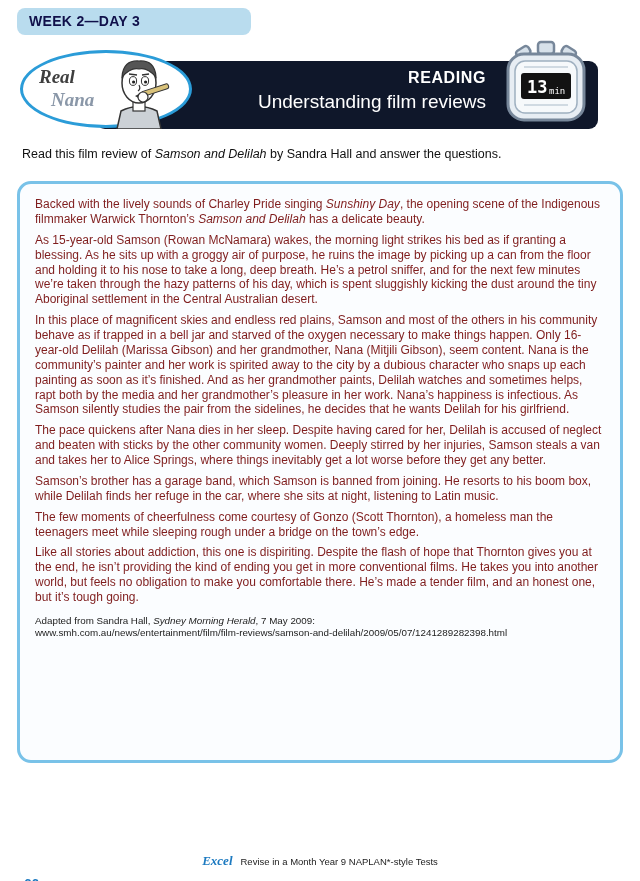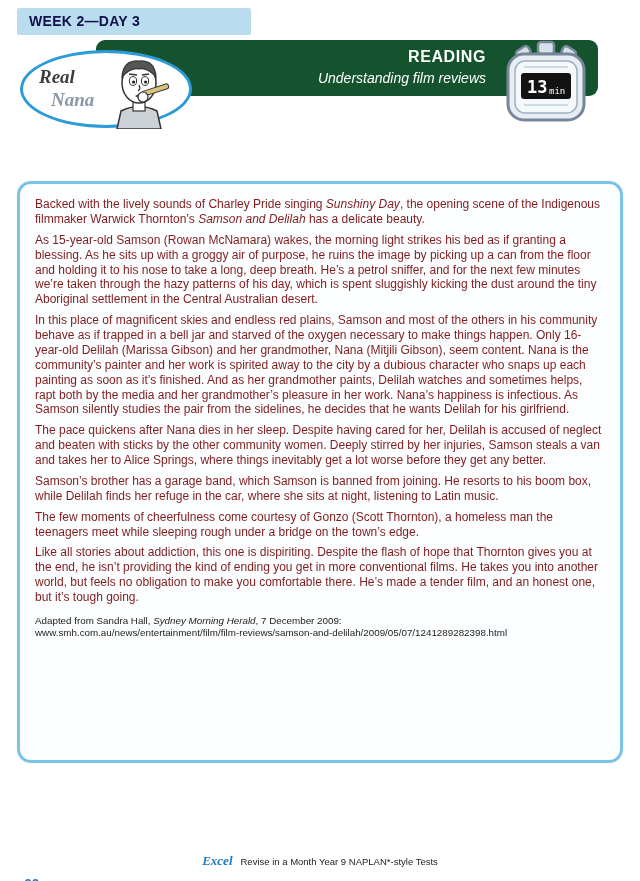--- a/index.html
+++ b/index.html
@@ -8,31 +8,31 @@
   .page {
     position:relative; width:640px; height:881px; margin:0 auto;
     background:#ffffff; overflow:hidden;
   }
   .it { font-style:italic; }
 
   
   .week-banner {
     position:absolute; left:17px; top:8px; width:234px; height:27px;
     background:#b9dcee; color:#10104a; font-weight:bold; font-size:14px;
-    line-height:27px; padding-left:12px; letter-spacing:.3px; border-radius:2px;
+    line-height:27px; padding-left:12px; letter-spacing:.3px; border-radius:8px;
   }
 
   
   .blue-banner {
-    position:absolute; left:96px; top:40px; width:502px; height:56px;
-    background:#14532d; border-radius:9px;
+    position:absolute; left:96px; top:61px; width:502px; height:68px;
+    background:#0f172a; border-radius:9px;
   }
   .banner-text { position:absolute; top:8px; right:112px; text-align:right; color:#fff; }
   .section-title { font-weight:bold; font-size:16px; letter-spacing:.6px; }
-  .section-subtitle { font-style:italic; font-size:14px; margin-top:4px; }
+  .section-subtitle { font-size:19px; margin-top:4px; }
 
   
   .logo-oval {
     position:absolute; left:20px; top:50px; width:172px; height:78px;
     background:#ffffff; border:3px solid #2b9cd8; border-radius:50%;
   }
   .logo-words {
     position:absolute; left:16px; top:13px;
     font-family:"Liberation Serif", serif; font-style:italic; font-weight:bold;
   }
@@ -116,32 +116,33 @@
     <rect x="20" y="8" width="14" height="9" rx="3" transform="rotate(-32 27 12)" fill="#d7e1ea" stroke="#77879a" stroke-width="2.5"></rect>
     <rect x="66" y="8" width="14" height="9" rx="3" transform="rotate(32 73 12)" fill="#d7e1ea" stroke="#77879a" stroke-width="2.5"></rect>
     <rect x="12" y="14" width="76" height="66" rx="16" fill="#e7edf3" stroke="#77879a" stroke-width="3"></rect>
     <rect x="19" y="21" width="62" height="52" rx="10" fill="#f6f9fb" stroke="#9fb0c0" stroke-width="1.5"></rect>
     <rect x="25" y="33" width="50" height="26" rx="3" fill="#121212"></rect>
     <text x="31" y="53" font-family="DejaVu Sans Mono, monospace" font-size="17" font-weight="bold" fill="#ffffff">13</text>
     <text x="53" y="54" font-family="DejaVu Sans Mono, monospace" font-size="9" fill="#ffffff">min</text>
     <path d="M28,27 h44 M28,65 h44" stroke="#c3cfda" stroke-width="1.5"></path>
   </svg>
 
+  <p class="instruction"><span>Read this film review of </span><span class="it">Samson and Delilah</span><span> by Sandra Hall and answer the questions.</span></p>
 
   <div class="review-box">
     <div>
         <p class="review-p"><span>Backed with the lively sounds of Charley Pride singing </span><span class="it">Sunshiny Day</span><span>, the opening scene of the Indigenous filmmaker Warwick Thornton’s </span><span class="it">Samson and Delilah</span><span> has a delicate beauty.</span></p>
         <p class="review-p"><span>As 15-year-old Samson (Rowan McNamara) wakes, the morning light strikes his bed as if granting a blessing. As he sits up with a groggy air of purpose, he ruins the image by picking up a can from the floor and holding it to his nose to take a long, deep breath. He’s a petrol sniffer, and for the next few minutes we’re taken through the hazy patterns of his day, which is spent sluggishly kicking the dust around the tiny Aboriginal settlement in the Central Australian desert.</span></p>
         <p class="review-p"><span>In this place of magnificent skies and endless red plains, Samson and most of the others in his community behave as if trapped in a bell jar and starved of the oxygen necessary to make things happen. Only 16-year-old Delilah (Marissa Gibson) and her grandmother, Nana (Mitjili Gibson), seem content. Nana is the community’s painter and her work is spirited away to the city by a dubious character who snaps up each painting as soon as it’s finished. And as her grandmother paints, Delilah watches and sometimes helps, rapt both by the media and her grandmother’s pleasure in her work. Nana’s happiness is infectious. As Samson silently studies the pair from the sidelines, he decides that he wants Delilah for his girlfriend.</span></p>
         <p class="review-p"><span>The pace quickens after Nana dies in her sleep. Despite having cared for her, Delilah is accused of neglect and beaten with sticks by the other community women. Deeply stirred by her injuries, Samson steals a van and takes her to Alice Springs, where things inevitably get a lot worse before they get any better.</span></p>
         <p class="review-p"><span>Samson’s brother has a garage band, which Samson is banned from joining. He resorts to his boom box, while Delilah finds her refuge in the car, where she sits at night, listening to Latin music.</span></p>
         <p class="review-p"><span>The few moments of cheerfulness come courtesy of Gonzo (Scott Thornton), a homeless man the teenagers meet while sleeping rough under a bridge on the town’s edge.</span></p>
         <p class="review-p"><span>Like all stories about addiction, this one is dispiriting. Despite the flash of hope that Thornton gives you at the end, he isn’t providing the kind of ending you get in more conventional films. He takes you into another world, but feels no obligation to make you comfortable there. He’s made a tender film, and an honest one, but it’s tough going.</span></p>
       </div>
-    <p class="source"><span>Adapted from Sandra Hall, </span><span class="it">Sydney Morning Herald</span><span>, 7 December 2009:</span></p>
+    <p class="source"><span>Adapted from Sandra Hall, </span><span class="it">Sydney Morning Herald</span><span>, 7 May 2009:</span></p>
     <p class="source-url">www.smh.com.au/news/entertainment/film/film-reviews/samson-and-delilah/2009/05/07/1241289282398.html</p>
   </div>
 
   <div class="page-number">66</div>
   <div class="footer-center">
     <span class="brand">Excel</span><span>Revise in a Month Year 9 NAPLAN*-style Tests</span>
   </div>
 
 </div>
 

